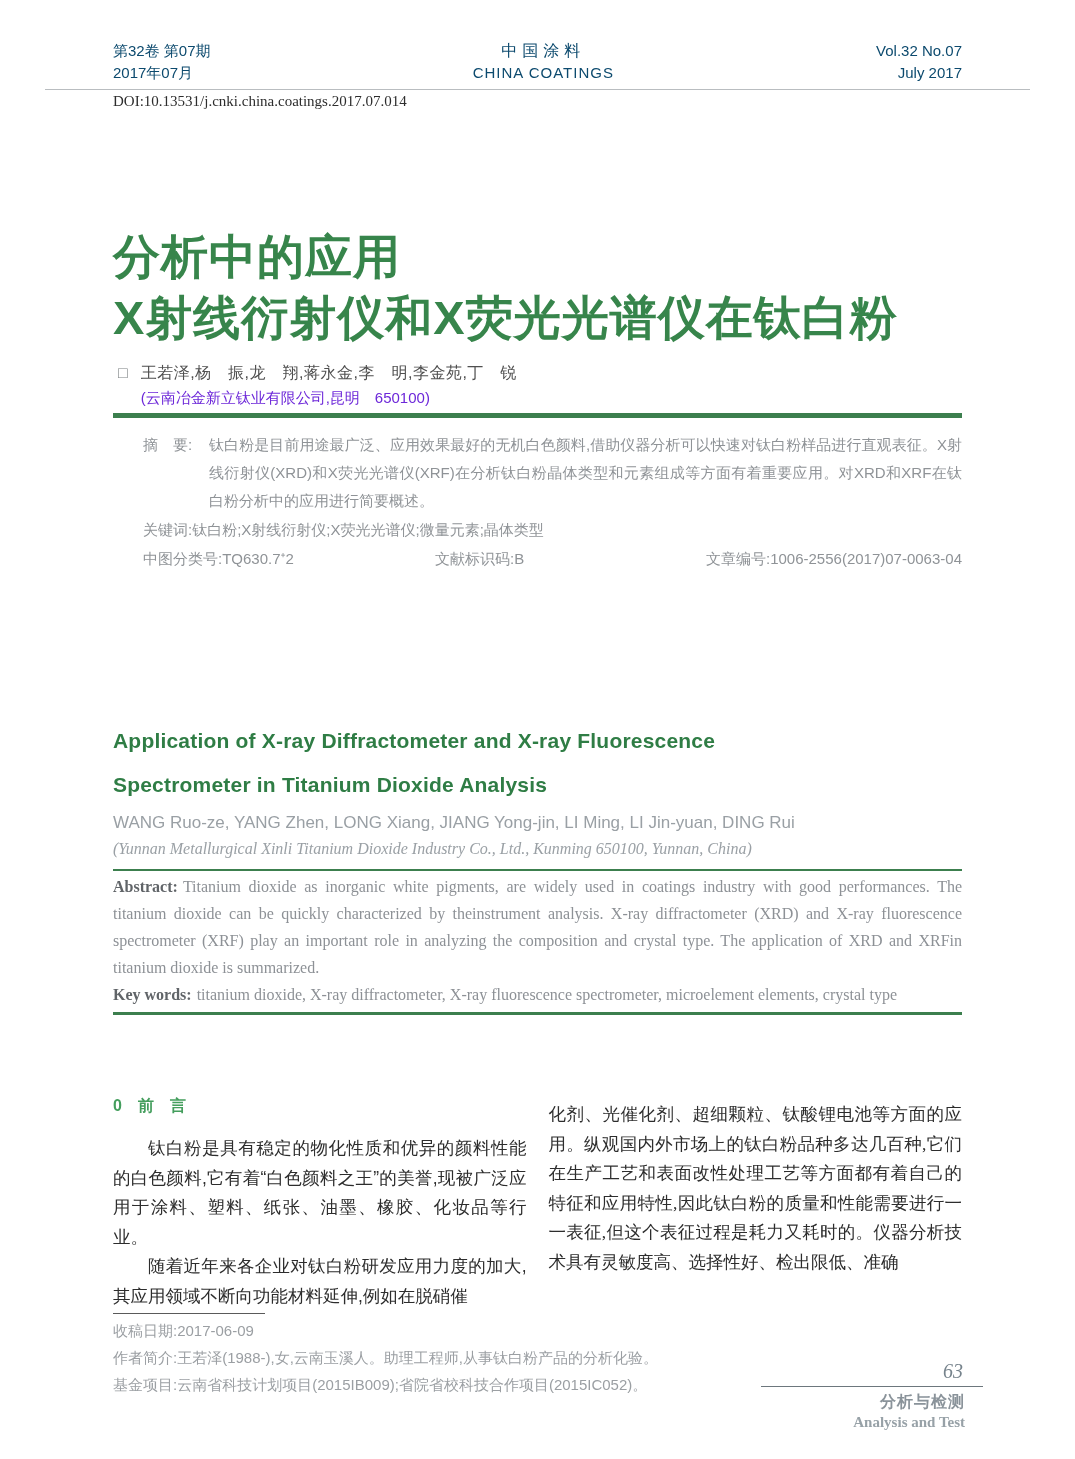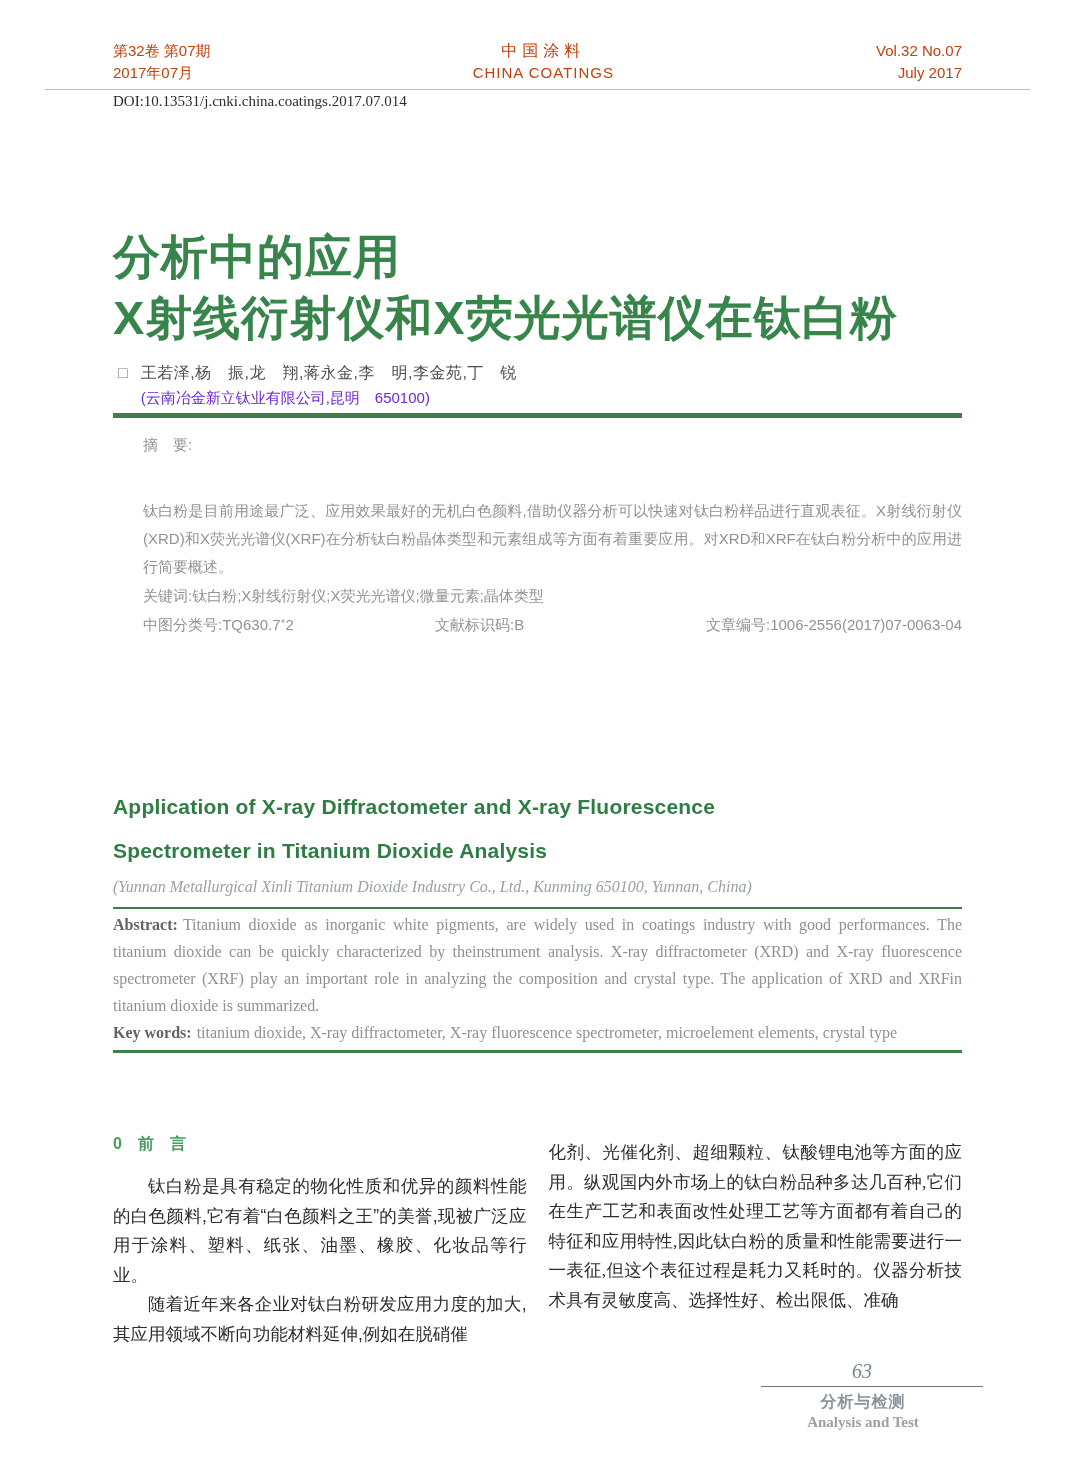--- a/index.html
+++ b/index.html
@@ -5,21 +5,21 @@
   * { margin:0; padding:0; box-sizing:border-box; }
   html,body { background:#e9e9e9; }
   .page {
     width:1075px; height:1459px; margin:0 auto; background:#ffffff;
     position:relative; overflow:hidden;
     font-family:"Liberation Sans", sans-serif;
   }
   
   .hdr { padding:40px 45px 0; }
   .hdr-row { display:flex; justify-content:space-between; padding:0 68px;
-             color:#c2410c; font-size:15px; line-height:22px;align-items:center; }
+             color:#0c4a6e; font-size:15px; line-height:22px;align-items:center; }
   .hdr-col.center { text-align:center; }
   .hdr-col.right  { text-align:right; }
   .journal-cn { letter-spacing:5px; font-size:16px; }
   .journal-en { letter-spacing:1px; }
   .hdr-rule { margin-top:5px; border-top:1px solid #b9bdc0; }
   .doi { padding:3px 68px 0; font-family:"Liberation Serif", serif;
          font-size:15px; color:#2d2d2d; }
   
   .content { padding:0 113px; }
   
@@ -27,21 +27,21 @@
               font-weight:bold; color:#37854b; letter-spacing:1px; }
   .tl { display:block; }
   
   .byline { display:flex; margin:12px 0 0 5px; color:#4f4f4f; }
   .sq-marker { font-size:16px; color:#7d8184; margin-right:13px; line-height:25px; }
   .authors-cn { font-size:16px; line-height:25px; letter-spacing:0.5px; }
   .affil-cn   { font-size:15px; line-height:25px; color:#6d28d9; }
   .rule-thick { margin-top:3px; height:5px; background:#3c7f4e; }
   
   .cn-meta { margin:13px 0 0 30px; color:#8f9397; }
-  .abstract-row { display:flex; font-size:15px; line-height:28px;flex-direction:column; }
+  .abstract-row { display:flex; font-size:15px; line-height:28px; }
   .ab-label { flex:0 0 66px; }
   .ab-text  { flex:1; text-align:justify; }
   .kw-row { font-size:15px; line-height:28px; margin-top:1px; }
   .clc-row { position:relative; font-size:15px; line-height:28px; height:28px; margin-top:1px; }
   .doc-code { position:absolute; left:292px; }
   .art-id   { position:absolute; right:0; }
   
   .en-block { margin-top:146px; }
   .title-en { font-size:21px; line-height:44px; font-weight:bold;
               color:#2f7d45; letter-spacing:0.2px; }
@@ -58,21 +58,21 @@
   .col { flex:1; min-width:0; }
   .col.right { padding-top:10px;font-family:Liberation Serif, serif; }
   .sec-heading { font-size:16px; line-height:32px; font-weight:bold;
                  color:#449e5d; margin-bottom:12px; }
   .body-p { font-size:17.5px; line-height:29.5px; text-align:justify; }
   .indent { text-indent:2em; }
   
   .footnotes { margin-top:2px; color:#9b9fa3; font-size:15px; line-height:27px; }
   .fn-rule { width:152px; border-top:1px solid #5a5a5a; margin-bottom:3px; }
   
-  .page-footer { position:absolute; top:1358px; right:92px; width:222px; text-align:center; }
+  .page-footer { position:absolute; top:1358px; right:92px; width:222px; text-align:right; }
   .pg-num { padding-right:20px; font-family:"Liberation Serif", serif; font-style:italic;
             font-size:20px; line-height:26px; color:#76838c; }
   .ft-rule { margin-top:2px; border-top:1px solid #6d777d; }
   .ft-cn { margin-top:4px; padding-right:18px; font-size:16px; font-weight:bold;
            color:#8a939a; letter-spacing:1px; line-height:21px; }
   .ft-en { padding-right:18px; font-family:"Liberation Serif", serif; font-size:15px;
            font-weight:bold; color:#97a1a7; line-height:21px; }
 </style>
 </head>
 <body>
@@ -128,40 +128,47 @@
         <span class="doc-code">文献标识码:B</span>
         <span class="art-id">文章编号:1006-2556(2017)07-0063-04</span>
       </div>
     </div>
 
     <div class="en-block">
       <h2 class="title-en">
         <span class="tl">Application of X-ray Diffractometer and X-ray Fluorescence</span>
         <span class="tl">Spectrometer in Titanium Dioxide Analysis</span>
       </h2>
+      <div class="authors-en">WANG Ruo-ze, YANG Zhen, LONG Xiang, JIANG Yong-jin, LI Ming, LI Jin-yuan, DING Rui</div>
       <div class="affil-en">(Yunnan Metallurgical Xinli Titanium Dioxide Industry Co., Ltd., Kunming 650100, Yunnan, China)</div>
       <div class="rule-thin"></div>
       <div class="abstract-en">
         <p><span class="lbl">Abstract:</span><span>Titanium dioxide as inorganic white pigments, are widely used in coatings industry with good performances. The titanium dioxide can be quickly characterized by theinstrument analysis. X-ray diffractometer (XRD) and X-ray fluorescence spectrometer (XRF) play an important role in analyzing the composition and  crystal type. The application of XRD and XRFin titanium dioxide is summarized.</span></p>
         <p><span class="lbl">Key words:</span><span>titanium dioxide, X-ray diffractometer, X-ray fluorescence spectrometer, microelement elements, crystal type</span></p>
       </div>
       <div class="rule-mid"></div>
     </div>
 
     <div class="columns">
       <div class="col">
         <h3 class="sec-heading">0　前　言</h3>
         <p class="body-p indent">钛白粉是具有稳定的物化性质和优异的颜料性能的白色颜料,它有着“白色颜料之王”的美誉,现被广泛应用于涂料、塑料、纸张、油墨、橡胶、化妆品等行业。</p>
         <p class="body-p indent">随着近年来各企业对钛白粉研发应用力度的加大,其应用领域不断向功能材料延伸,例如在脱硝催</p>
       </div>
       <div class="col right">
         <p class="body-p">化剂、光催化剂、超细颗粒、钛酸锂电池等方面的应用。纵观国内外市场上的钛白粉品种多达几百种,它们在生产工艺和表面改性处理工艺等方面都有着自己的特征和应用特性,因此钛白粉的质量和性能需要进行一一表征,但这个表征过程是耗力又耗时的。仪器分析技术具有灵敏度高、选择性好、检出限低、准确</p>
       </div>
     </div>
 
+    <div class="footnotes">
+      <div class="fn-rule"></div>
+      <div>收稿日期:2017-06-09</div>
+      <div>作者简介:王若泽(1988-),女,云南玉溪人。助理工程师,从事钛白粉产品的分析化验。</div>
+      <div>基金项目:云南省科技计划项目(2015IB009);省院省校科技合作项目(2015IC052)。</div>
+    </div>
 
   </div>
 
   <div class="page-footer">
     <div class="pg-num">63</div>
     <div class="ft-rule"></div>
     <div class="ft-cn">分析与检测</div>
     <div class="ft-en">Analysis and Test</div>
   </div>
 

